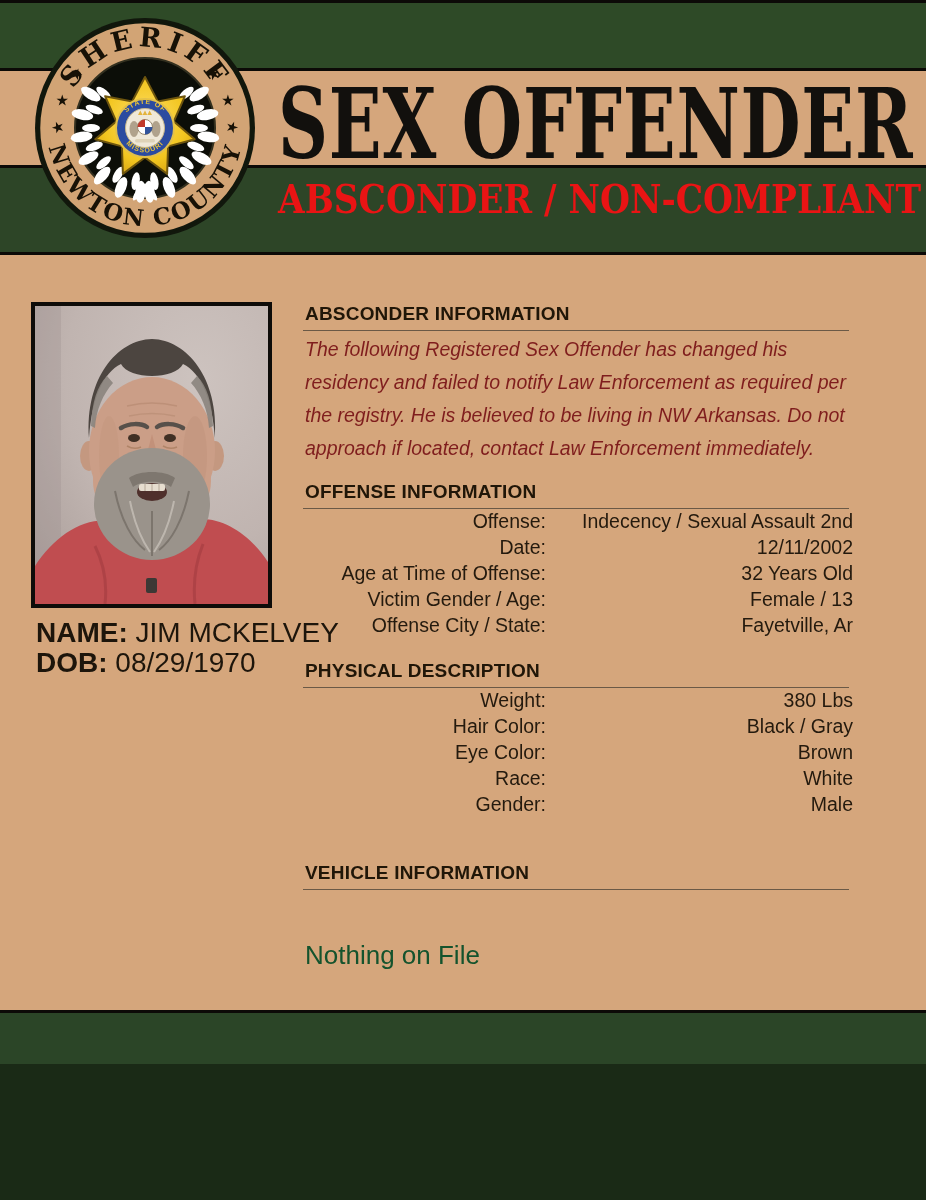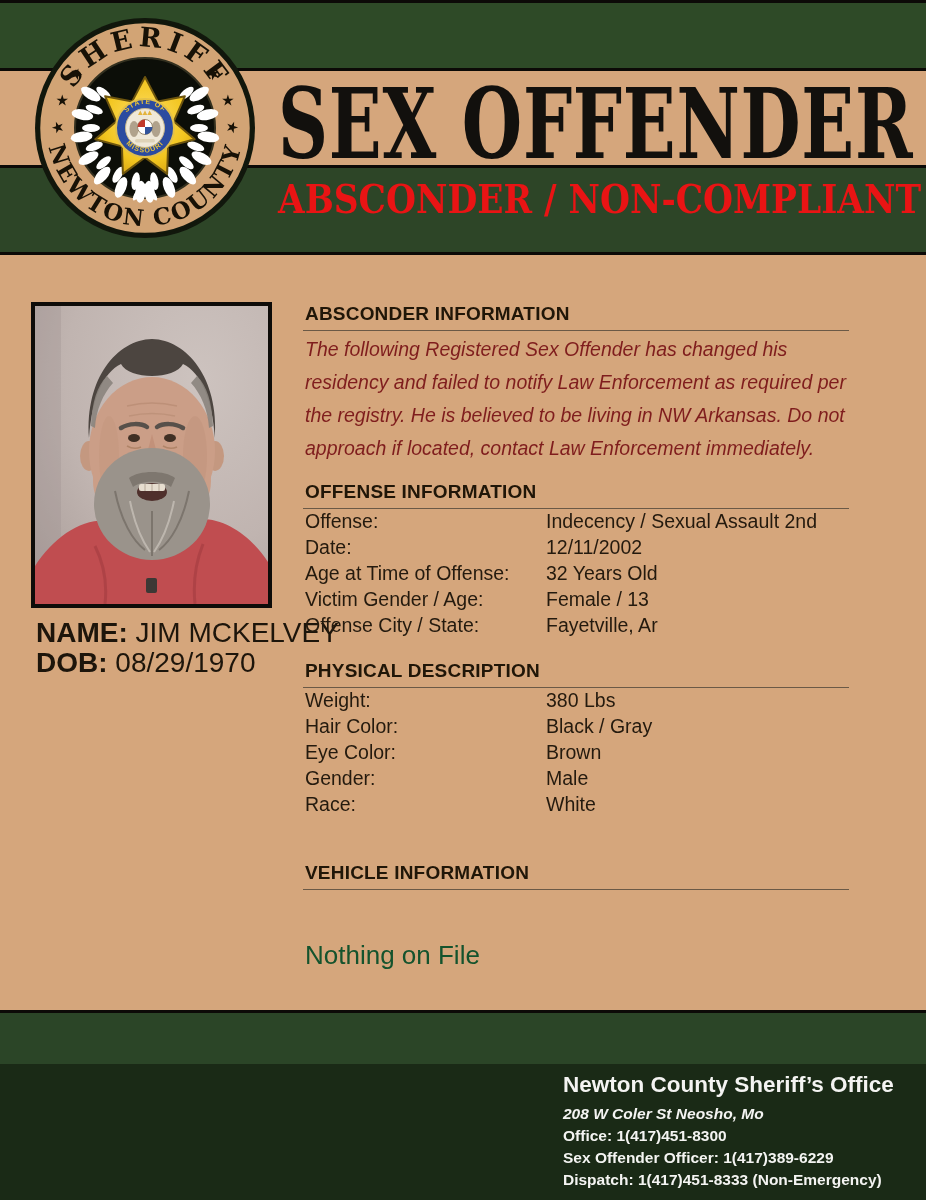--- a/index.html
+++ b/index.html
@@ -47,21 +47,21 @@
   }
   .sec-h.h-absconder{top:303px;}
   .sec-h.h-offense{top:481px;}
   .sec-h.h-physical{top:660px;}
   .sec-h.h-vehicle{top:862px;}
 
   .para{
     position:absolute;left:305px;top:333px;width:568px;z-index:2;
     font-size:19.5px;line-height:33px;color:#7f1d1d;font-style:italic;
   }
-  .kv{position:absolute;left:305px;width:548px;z-index:2;font-size:19.5px;color:#241a0e;}
+  .kv{position:absolute;left:305px;width:548px;z-index:2;font-size:19.5px;color:#241a0e;text-align:right;}
   .kv-offense{top:508px;} .kv-physical{top:687px;}
   .kv .row{display:flex;height:26px;line-height:26px;}
   .kv .lab{width:241px;flex:0 0 241px;}
   .kv .val{flex:1;}
   .vehicle-body{position:absolute;left:305px;top:940px;z-index:2;font-size:26px;color:#14532d;}
 
   .footer-block{position:absolute;left:563px;top:1072px;z-index:2;color:#f4f4f2;white-space:nowrap;}
   .footer-office{font-size:22.5px;font-weight:bold;line-height:26px;margin-bottom:5px;}
   .footer-line{font-size:15.5px;font-weight:bold;line-height:22px;}
   .footer-line.italic{font-style:italic;}
@@ -268,33 +268,26 @@
     </div>
     <div class="row">
       <span class="lab">Hair Color:</span>
       <span class="val">Black / Gray</span>
     </div>
     <div class="row">
       <span class="lab">Eye Color:</span>
       <span class="val">Brown</span>
     </div>
     <div class="row">
+      <span class="lab">Race:</span>
+      <span class="val">White</span>
+    </div>
+    <div class="row">
       <span class="lab">Gender:</span>
       <span class="val">Male</span>
     </div>
-    <div class="row">
-      <span class="lab">Race:</span>
-      <span class="val">White</span>
-    </div>
   </div>
 
   <div class="sec-h h-vehicle">VEHICLE INFORMATION</div>
   <div class="vehicle-body">Nothing on File</div>
 
-  <div class="footer-block">
-    <div class="footer-office">Newton County Sheriff’s Office</div>
-    <div class="footer-line italic">208 W Coler St Neosho, Mo</div>
-    <div class="footer-line">Office: 1(417)451-8300</div>
-    <div class="footer-line">Sex Offender Officer: 1(417)389-6229</div>
-    <div class="footer-line">Dispatch: 1(417)451-8333 (Non-Emergency)</div>
-  </div>
 
 </div>
 
 </body></html>

